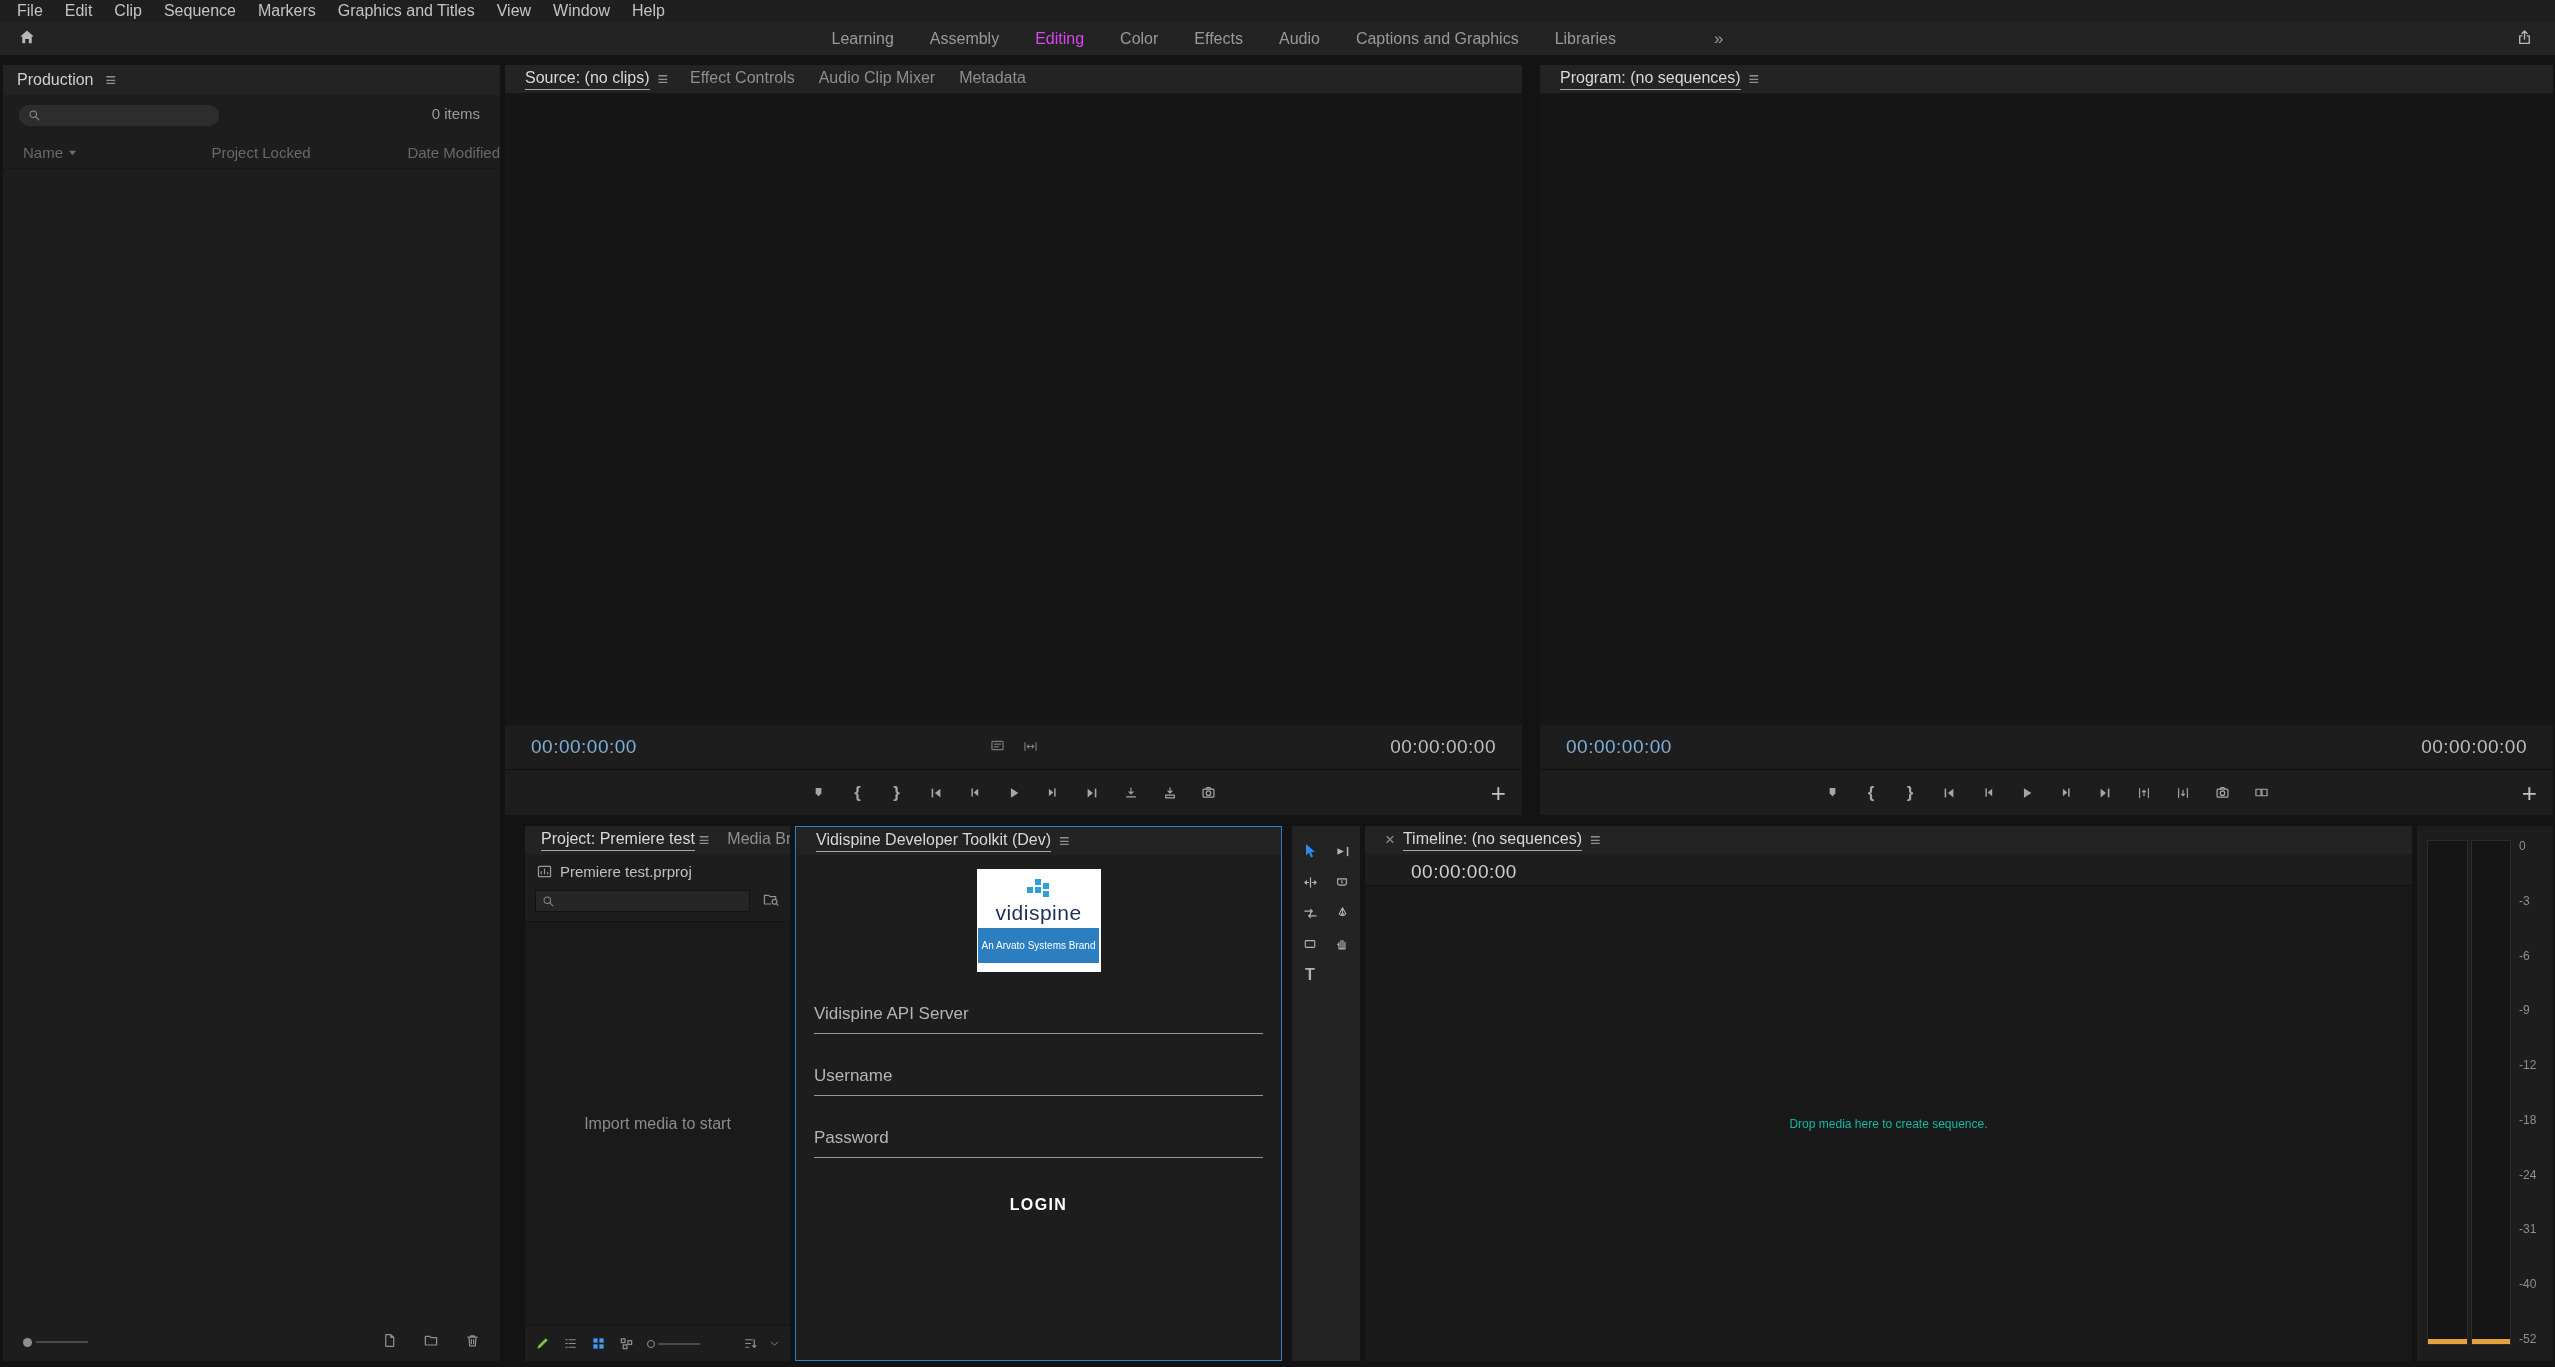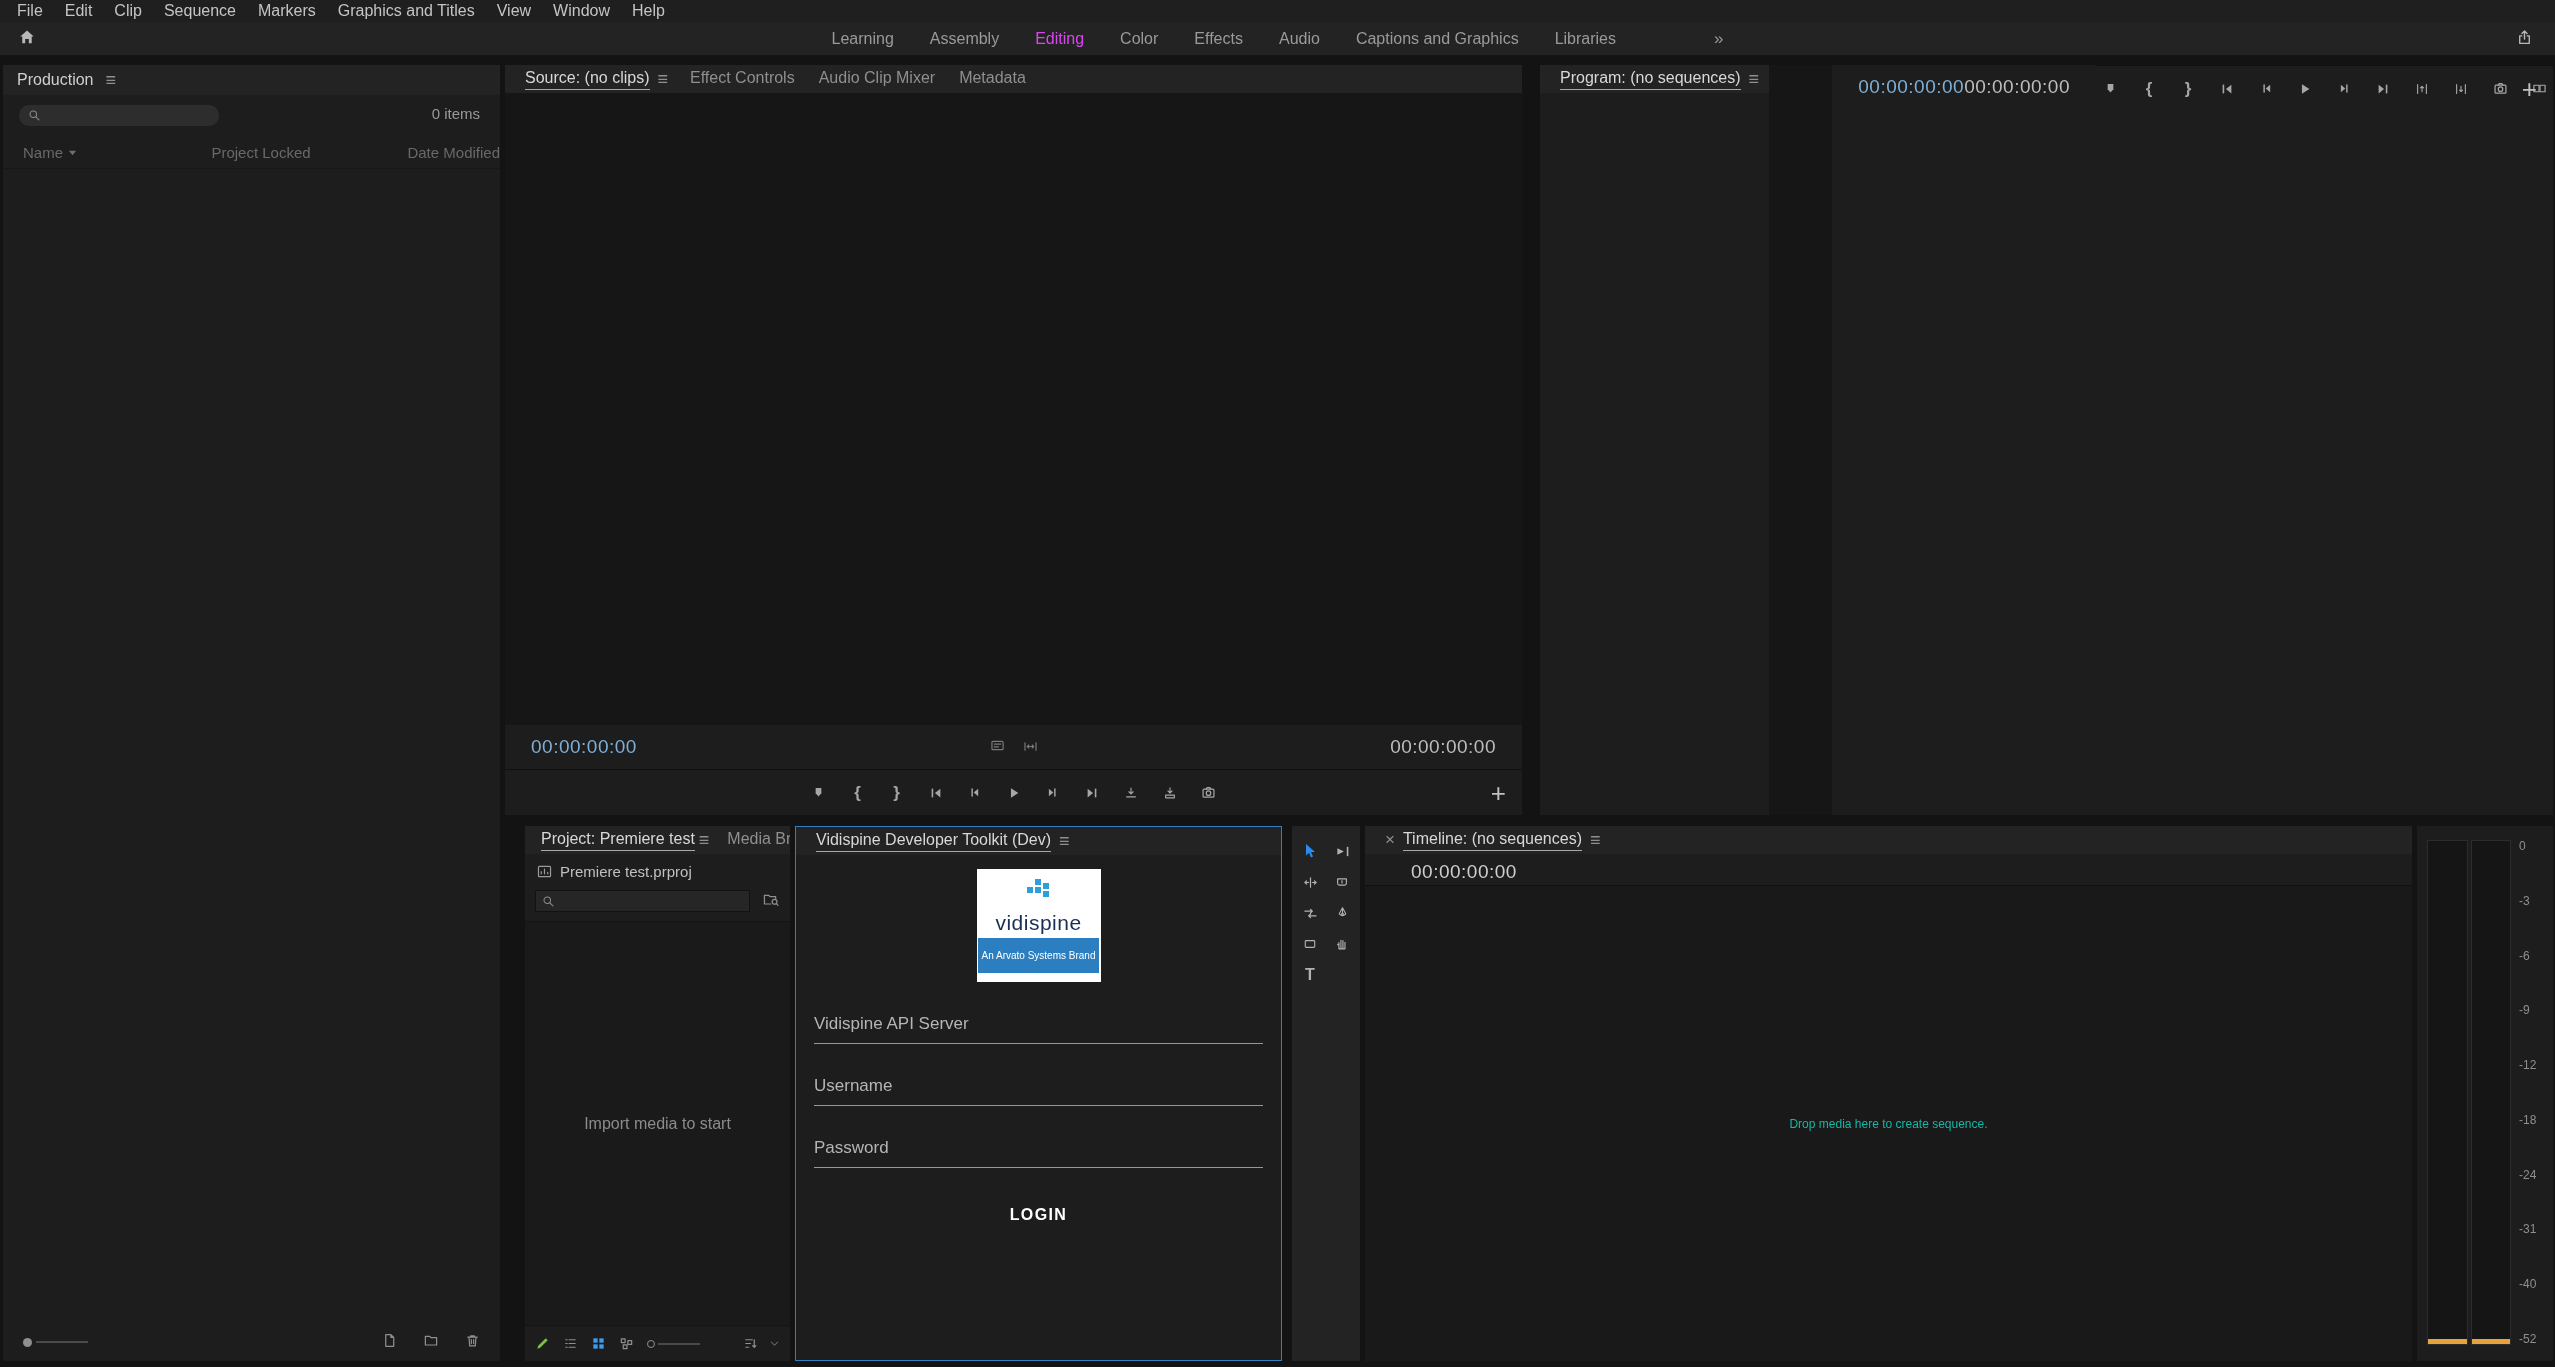--- a/index.html
+++ b/index.html
@@ -40,21 +40,21 @@
   .col-date{white-space:nowrap}
   .prod-list{flex:1}
   .prod-bottom{height:38px;display:flex;align-items:center;padding:0 20px;background:#1d1d1d}
   .zoom-slider{display:flex;align-items:center;gap:4px}
   .zoom-knob{width:9px;height:9px;border-radius:50%;background:#8f8f8f}
   .zoom-track{width:52px;height:2px;background:#4a4a4a}
   .prod-bottom-icons{margin-left:auto;display:flex;align-items:center;gap:26px;color:#8f8f8f}
 
   
   #source-panel{left:505px;top:65px;width:1017px;height:750px;display:flex;flex-direction:column}
-  #program-panel{left:1540px;top:65px;width:1013px;height:750px;display:flex;flex-direction:row}
+  #program-panel{left:1540px;top:65px;width:1013px;height:750px;display:flex;flex-direction:column}
   .viewer{flex:1;background:#161616}
   .tc-row{height:44px;display:flex;align-items:center;padding:0 26px;position:relative;background:#1d1d1d}
   .tc{font-size:19px;letter-spacing:.5px}
   .tc.cur{color:#7fafd6}
   .tc.dur{margin-left:auto;color:#bdbdbd}
   .tc-center{position:absolute;left:50%;transform:translateX(-50%);display:flex;gap:18px;color:#7a7a7a}
   .transport{height:46px;border-top:1px solid #101010;display:flex;align-items:center;justify-content:center;gap:11px;position:relative;background:#1d1d1d}
   .ticon{width:28px;height:26px;display:flex;align-items:center;justify-content:center;color:#a6a6a6;font-size:17px}
   .brace{font-size:17px;font-weight:bold;color:#a6a6a6}
   .add-btn{position:absolute;right:16px;font-size:26px;color:#c0c0c0;line-height:26px}
@@ -71,21 +71,21 @@
   .pbottom{height:36px;display:flex;align-items:center;padding:0 10px;gap:13px;border-top:1px solid #141414;color:#8f8f8f}
   .pbottom .right{margin-left:auto;display:flex;align-items:center;gap:11px}
   .mini-slider{display:flex;align-items:center;gap:3px}
   .mini-knob{width:8px;height:8px;border-radius:50%;border:1px solid #8f8f8f}
   .mini-track{width:42px;height:2px;background:#4a4a4a}
 
   
   #vidispine-panel{left:795px;top:826px;width:487px;height:535px;border:1px solid #2f7fc1;display:flex;flex-direction:column}
   .vbody{flex:1;padding:0 18px;position:relative}
   .logo-box{width:124px;margin:14px auto 0;background:#ffffff;display:flex;flex-direction:column;align-items:center;padding:9px 0 9px}
-  .logo-word{font-size:21px;color:#1b2f55;letter-spacing:.5px;margin-top:12px;line-height:22px}
+  .logo-word{font-size:21px;color:#1b2f55;letter-spacing:.5px;margin-top:2px;line-height:22px}
   .logo-banner{margin-top:4px;background:#2b7fc0;color:#ffffff;font-size:10px;line-height:13px;padding:11px 4px;white-space:nowrap}
   .vfield{margin-top:32px}
   .vfield:first-of-type{margin-top:22px}
   .vlabel{font-size:17px;color:#b5b5b5}
   .vline{margin-top:9px;border-bottom:1px solid #979797}
   .login-btn{margin-top:38px;text-align:center;font-weight:bold;font-size:16px;letter-spacing:1.4px;color:#ffffff;cursor:default}
 
   
   #tools-panel{left:1292px;top:826px;width:68px;height:535px;background:#232323}
   .tool-grid{display:grid;grid-template-columns:32px 32px;justify-content:center;padding-top:12px;row-gap:5px}

